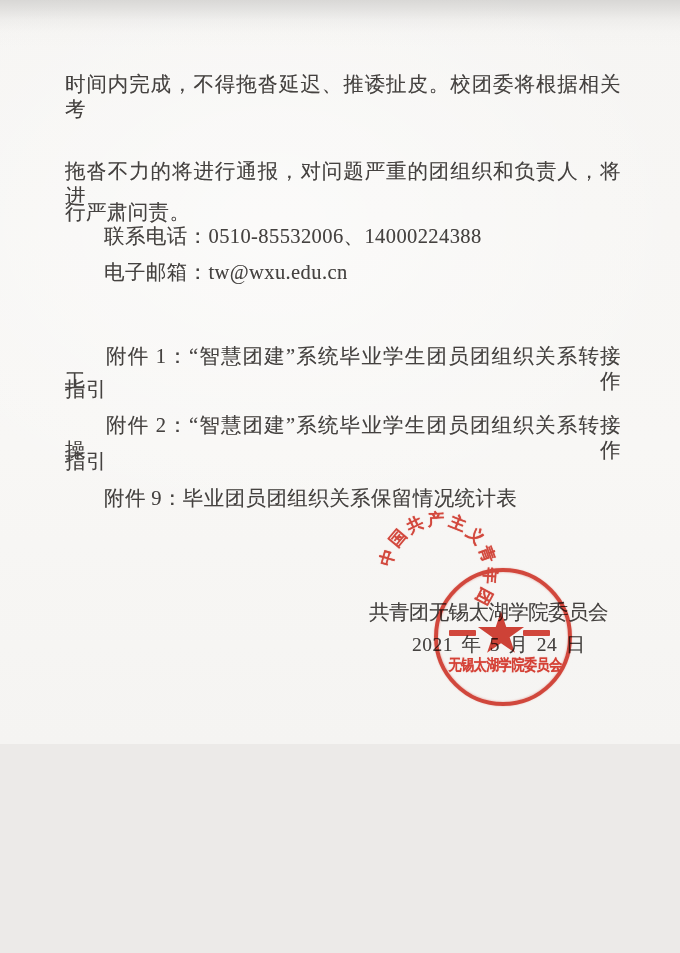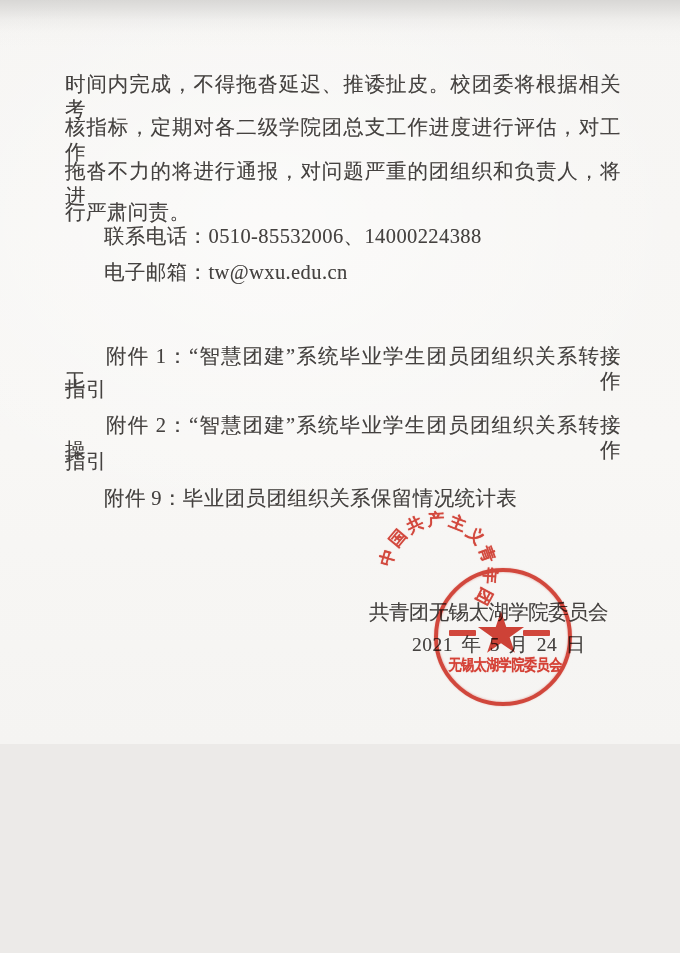--- a/index.html
+++ b/index.html
@@ -93,21 +93,20 @@
     text-shadow:0 0 0.8px rgba(218,50,38,0.8);
   }
 </style>
 </head>
 <body>
 
 <div class="page">
   <div class="scan-band"></div>
 
   <div class="line just l0">时间内完成，不得拖沓延迟、推诿扯皮。校团委将根据相关考</div>
-  <div class="line just l1">核指标，定期对各二级学院团总支工作进度进行评估，对工作</div>
   <div class="line plain l3">行严肃问责。</div>
   <div class="line just l2">拖沓不力的将进行通报，对问题严重的团组织和负责人，将进</div>
   <div class="line contact l4">联系电话：0510-85532006、14000224388</div>
   <div class="line contact l5">电子邮箱：tw@wxu.edu.cn</div>
   <div class="line just ind l6">附件 1：“智慧团建”系统毕业学生团员团组织关系转接工作</div>
   <div class="line plain l7">指引</div>
   <div class="line just ind l8">附件 2：“智慧团建”系统毕业学生团员团组织关系转接操作</div>
   <div class="line plain l9">指引</div>
   <div class="line contact l10">附件 9：毕业团员团组织关系保留情况统计表</div>
 

